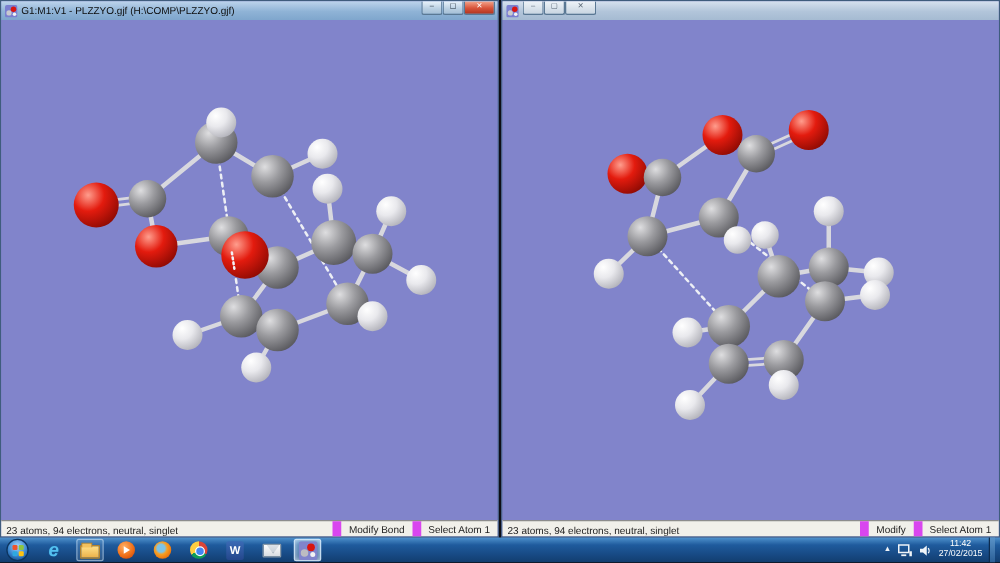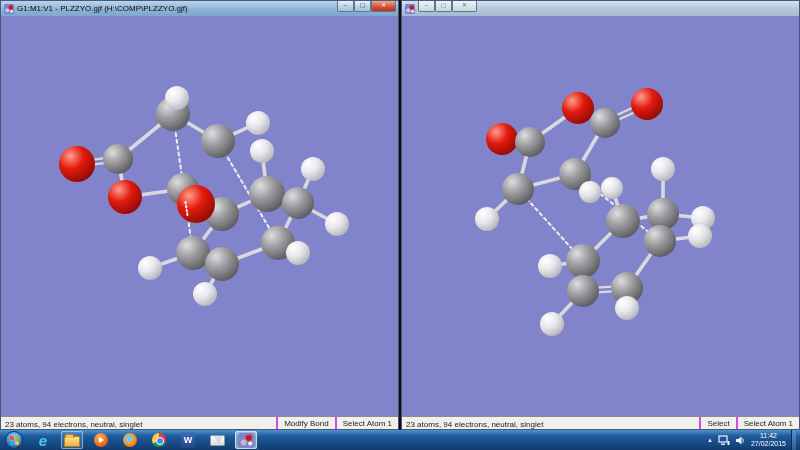--- a/index.html
+++ b/index.html
@@ -24,21 +24,21 @@
   .ctrl.close { width:25px; background:linear-gradient(#f4a58c,#d8543a 55%,#b03420); color:#fff; }
   .inactive .ctrl { background:linear-gradient(#eef3f8,#c8d5e1); color:#5a6775; }
   .inactive .ctrl.close { background:linear-gradient(#eef3f8,#c8d5e1); color:#5a6775; }
 
   .viewport { flex:1; position:relative; background:#8184cb; }
   .viewport svg { width:100%; height:100%; display:block; }
 
   .statusbar { flex:0 0 13px; background:#f1f0ea; border-top:1px solid #8c8c8c; display:flex;
                align-items:flex-end; font-size:8px; color:#1c1c1c; }
   .status-left { flex:1; padding:0 4px; white-space:nowrap; overflow:hidden; }
-  .status-seg { padding:0 6px; border-left:2px solid #d946ef; white-space:nowrap; height:100%;
+  .status-seg { padding:0 6px; border-left:7px solid #d946ef; white-space:nowrap; height:100%;
                 display:flex; align-items:center; }
 
   
   .taskbar { position:absolute; left:0; top:430px; width:800px; height:20px;
              background:linear-gradient(#55a% ) ; background:linear-gradient(#4f92cd,#1f5b9d 30%,#174983 70%,#123d6e);
              display:flex; align-items:center; gap:7px; padding:0 3px; }
   .tb-slot { width:22px; height:18px; display:flex; align-items:center; justify-content:center; flex:0 0 auto; }
   .running { border:1px solid rgba(205,228,248,.55); border-radius:2px; background:rgba(185,215,245,.16); }
   .active-app { border:1px solid rgba(225,242,255,.8); border-radius:2px; background:rgba(210,238,255,.35);
                 box-shadow:inset 0 0 4px rgba(255,255,255,.65); }
@@ -248,21 +248,21 @@
         <circle cx="181" cy="245" r="17" fill="url(#g2C)"></circle>
         <circle cx="148" cy="250" r="12" fill="url(#g2H)"></circle>
         <circle cx="181" cy="275" r="16" fill="url(#g2C)"></circle>
         <circle cx="225" cy="272" r="16" fill="url(#g2C)"></circle>
         <circle cx="225" cy="292" r="12" fill="url(#g2H)"></circle>
         <circle cx="150" cy="308" r="12" fill="url(#g2H)"></circle>
       </svg>
   </div>
   <div class="statusbar">
     <span class="status-left">23 atoms, 94 electrons, neutral, singlet</span>
-    <span class="status-seg">Select</span>
+    <span class="status-seg">Modify</span>
     <span class="status-seg">Select Atom 1</span>
   </div>
 </div>
 
 <div class="taskbar">
   <div class="tb-slot">
     <span class="orb">
       <span class="flag">
           <span class="f1"></span>
           <span class="f2"></span>

